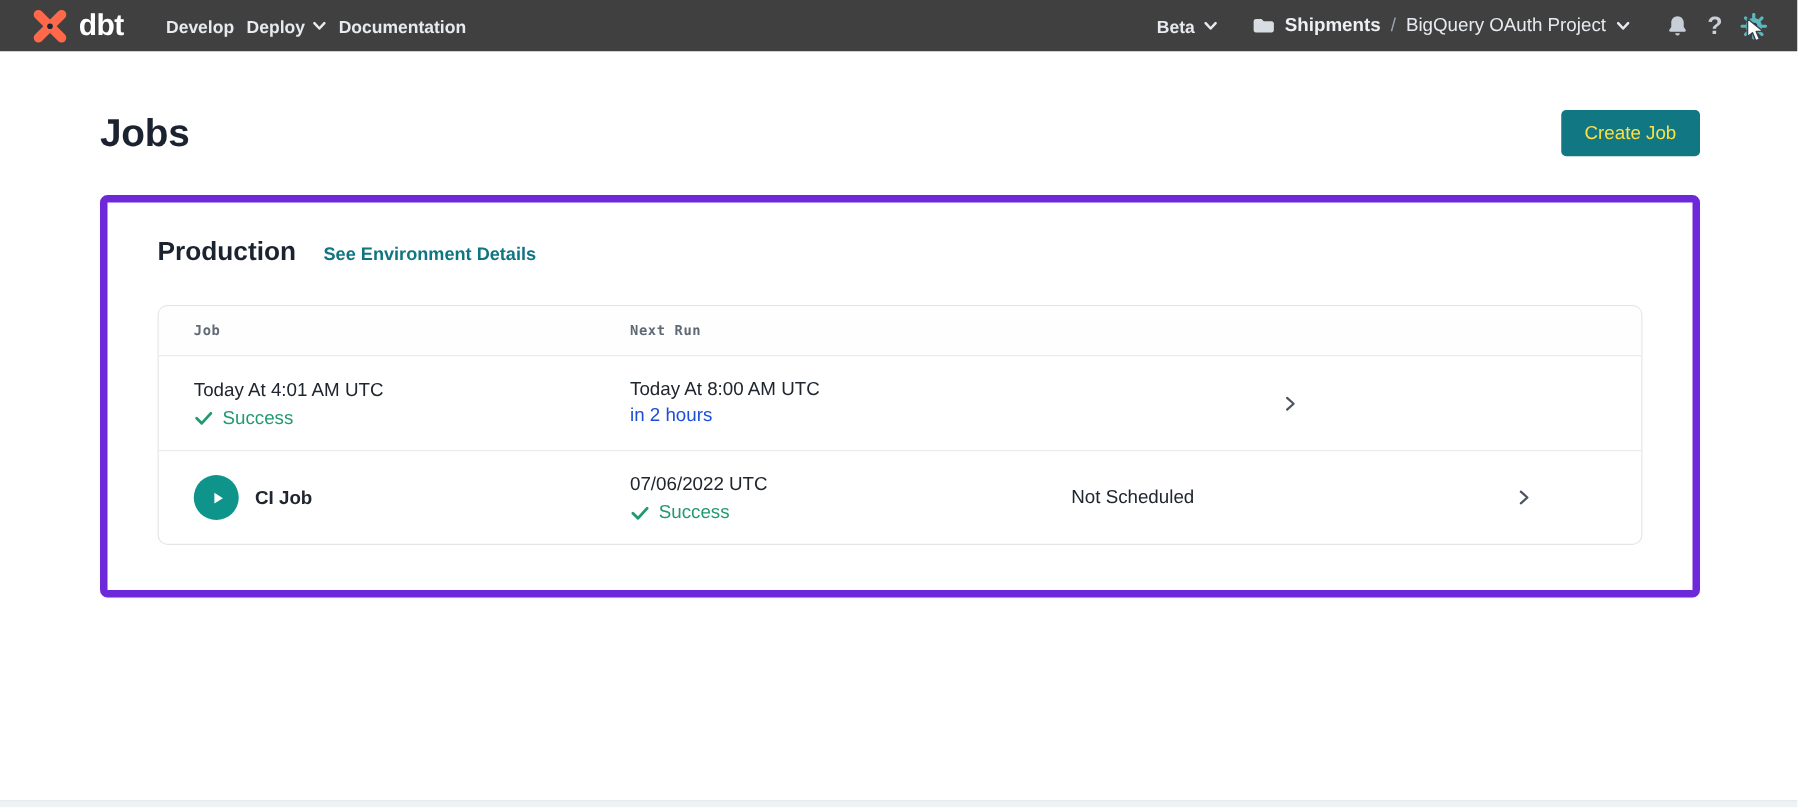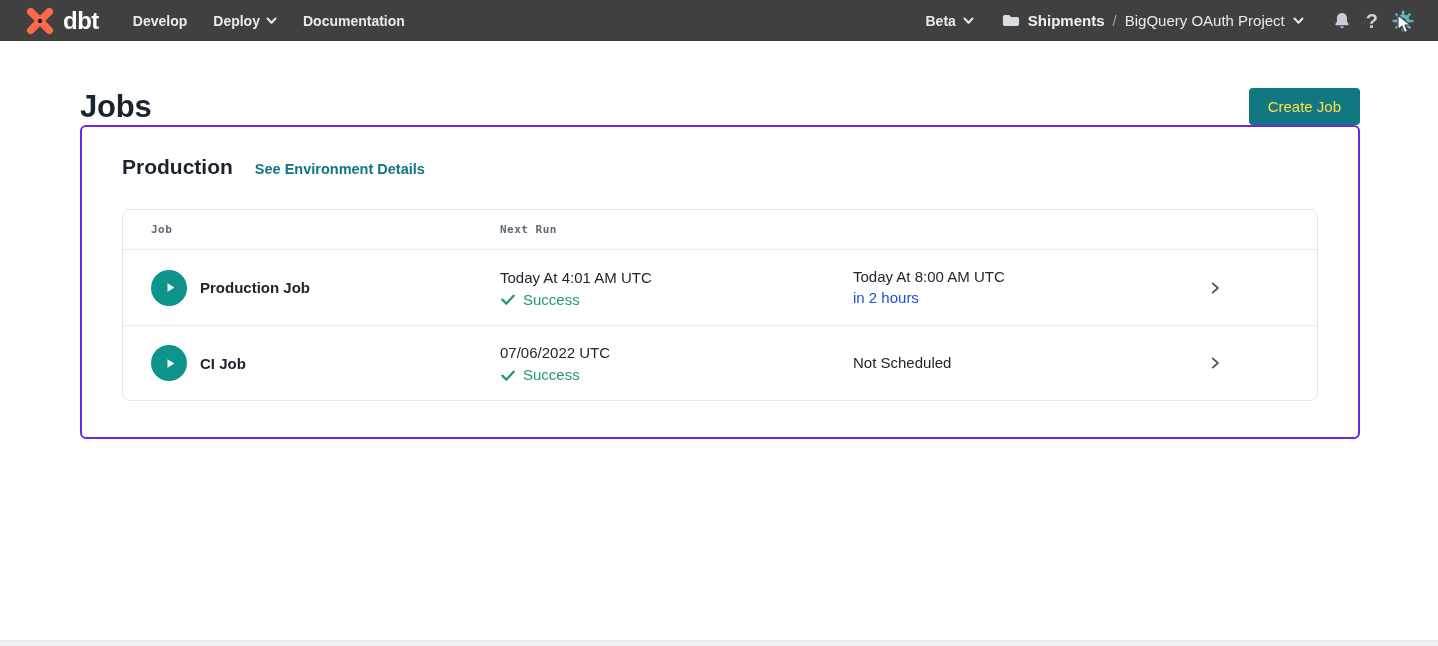--- a/index.html
+++ b/index.html
@@ -15,21 +15,21 @@
   .navbar {
     height: 41px; background: #404040;
     display: flex; align-items: center;
     padding: 0 24px;
   }
   .brand { display: flex; align-items: center; gap: 7px; cursor: pointer; }
   .brand-word {
     color: #ffffff; font-weight: 700; font-size: 24px;
     letter-spacing: -0.5px; line-height: 1;
   }
-  .nav-links { display: flex; gap: 26px; margin-left: 34px; }
+  .nav-links { display: flex; gap: 10px; margin-left: 34px; }
   .nav-link {
     color: #e7eaee; font-size: 14px; font-weight: 700;
     display: flex; align-items: center; gap: 6px; cursor: pointer;
   }
   .nav-right { display: flex; align-items: center; margin-left: auto; gap: 28px; }
   .beta-group { display: flex; align-items: center; gap: 7px; color: #e7eaee; font-size: 14px; font-weight: 700; cursor: pointer; }
   .crumb-group { display: flex; align-items: center; gap: 8px; font-size: 15px; cursor: pointer; }
   .crumb-folder-name { color: #eef0f3; font-weight: 700; }
   .crumb-sep { color: #9aa3b0; font-weight: 400; }
   .crumb-project { color: #e7eaee; font-weight: 400; display: flex; align-items: center; gap: 8px; }
@@ -46,21 +46,22 @@
   }
   .page-title { font-size: 31px; font-weight: 700; color: #1b2330; letter-spacing: -0.2px; }
   .create-btn {
     background: #107783; color: #fde047; border: none; border-radius: 4px;
     font-family: "Liberation Sans", sans-serif;
     font-size: 15px; font-weight: 400; padding: 0 19px; height: 37px;
     cursor: pointer;
   }
 
   .env-card {
-    border: 2px solid #6d28d9; border-radius: 6px;
+    margin-top: 31px;
+    border: 6px solid #6d28d9; border-radius: 6px;
     box-shadow: 0 1px 2px rgba(20,30,40,0.04);
     padding: 28px 40px 36px 40px;
     background: #ffffff;
   }
   .env-header { display: flex; align-items: baseline; gap: 22px; }
   .env-name { font-size: 21px; font-weight: 700; color: #1b2330; }
   .env-link { font-size: 14.5px; font-weight: 700; color: #0f7582; text-decoration: none; cursor: pointer; }
 
   
   .jobs-table { margin-top: 30px; border: 1px solid #e3e7ea; border-radius: 8px; overflow: hidden; }
@@ -215,28 +216,20 @@
     <div class="jobs-table">
 
       <div class="t-row t-head">
         <span class="col-label">Job</span>
         <span class="col-label">Next Run</span>
         <span></span>
           <span></span>
       </div>
 
       <div class="t-row t-body-row">
-        <div class="job-cell">
-          <button class="play-btn">
-            <svg width="17" height="17" viewBox="0 0 24 24">
-              <polygon points="9.2,6 18.8,12 9.2,18" fill="#ffffff"></polygon>
-            </svg>
-          </button>
-          <span class="job-name">Production Job</span>
-        </div>
         <div>
           <div class="run-time">Today At 4:01 AM UTC</div>
           <div class="status-line">
             <svg width="16" height="16" viewBox="0 0 24 24" fill="none">
               <polyline points="3.5,13 9.5,19 20.5,7" stroke="#219a6e" stroke-width="3.4" stroke-linecap="round" stroke-linejoin="round"></polyline>
             </svg>
             <span class="status-text">Success</span>
           </div>
         </div>
         <div>

